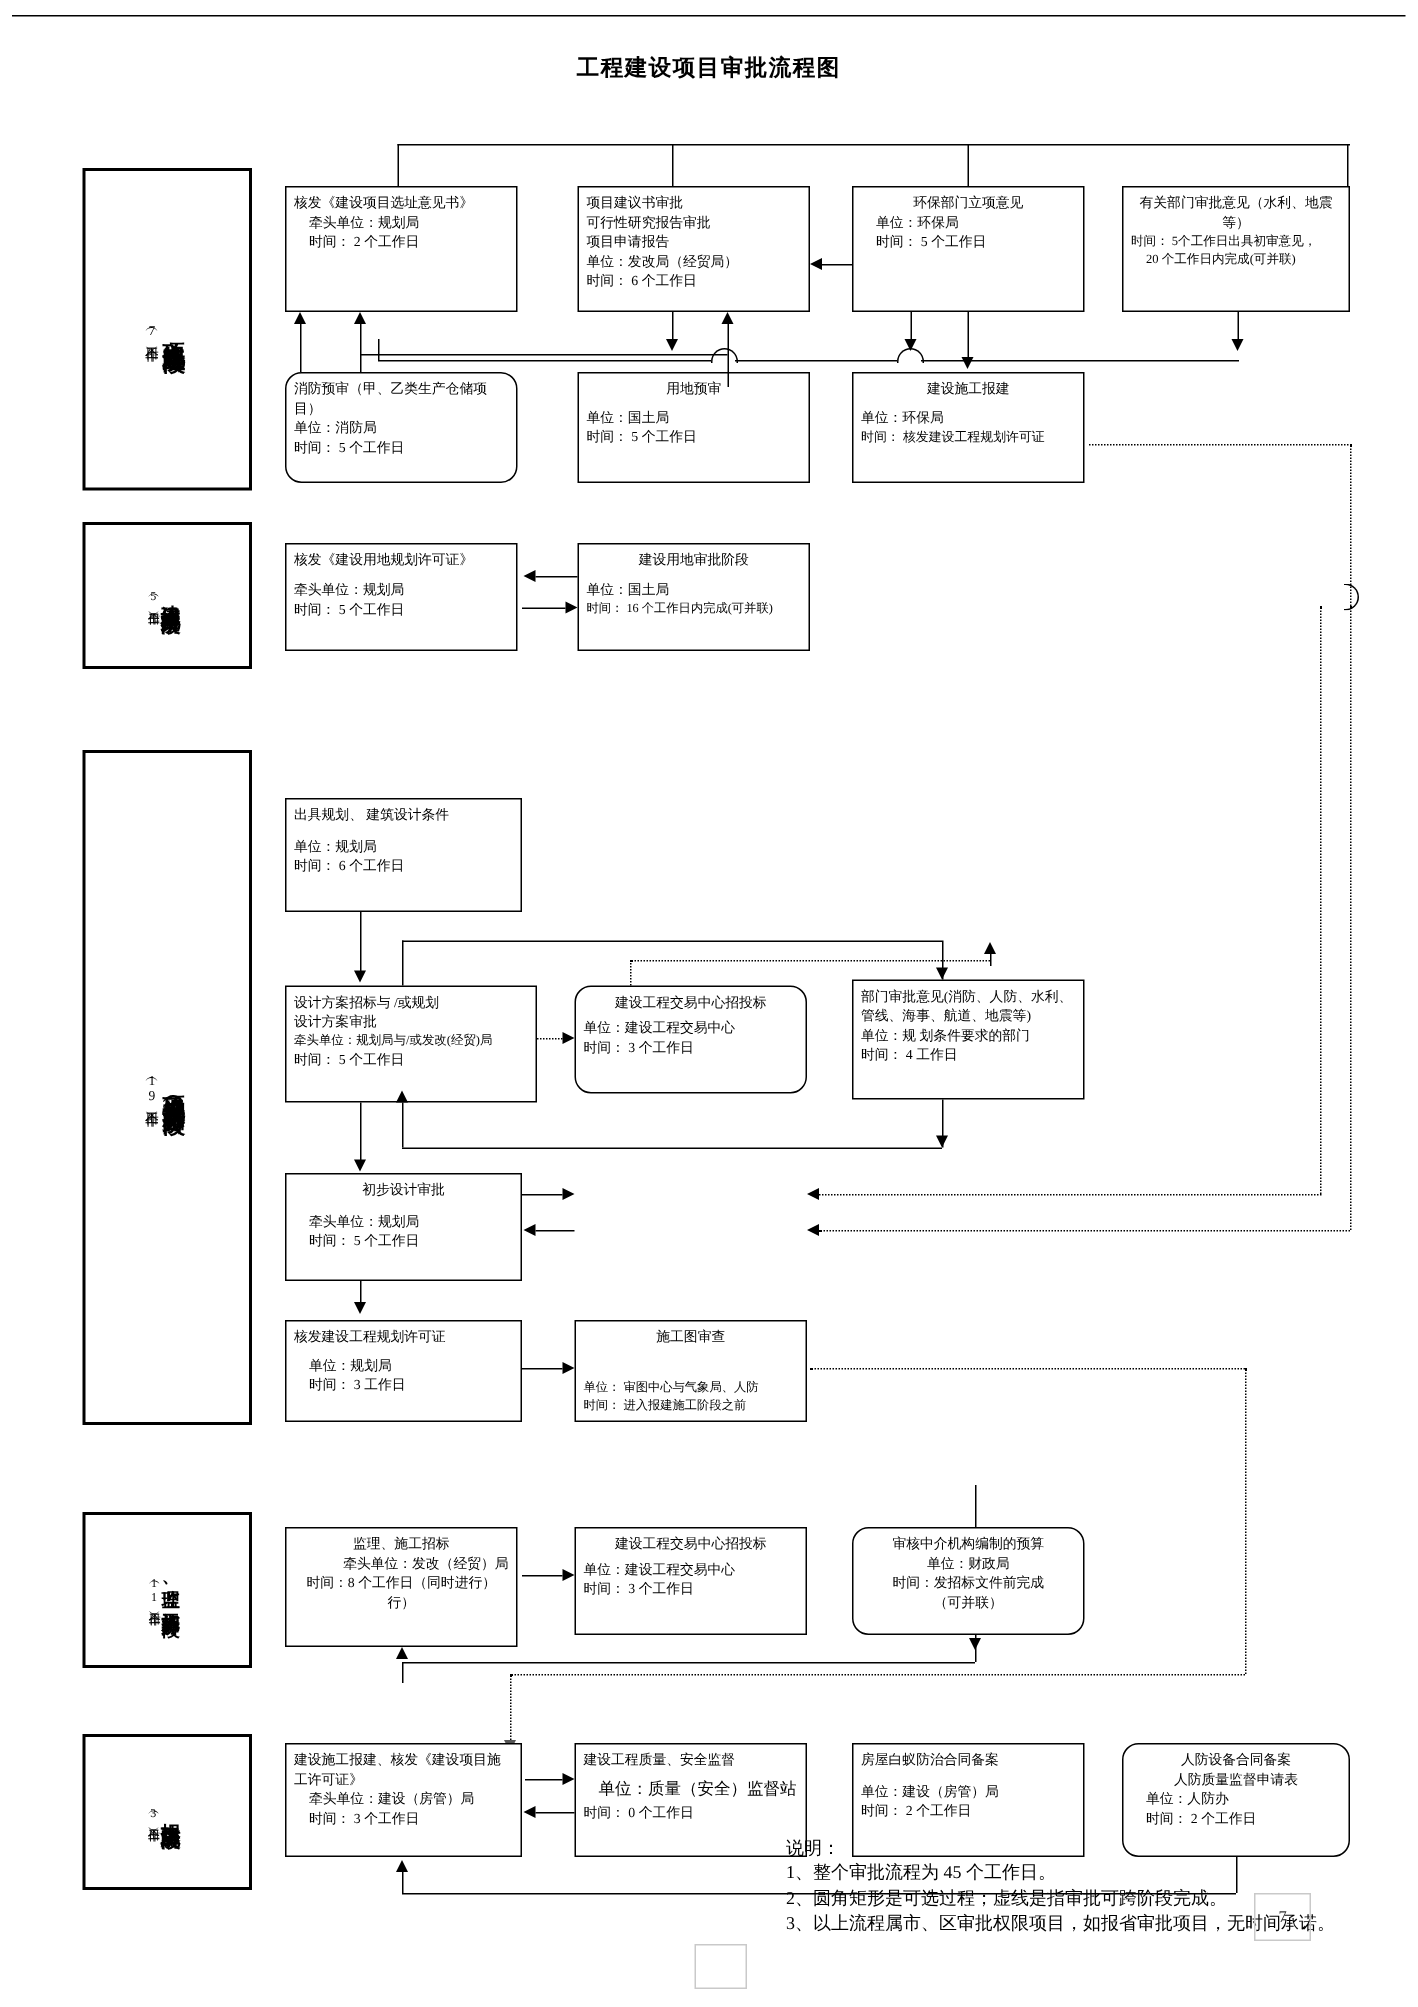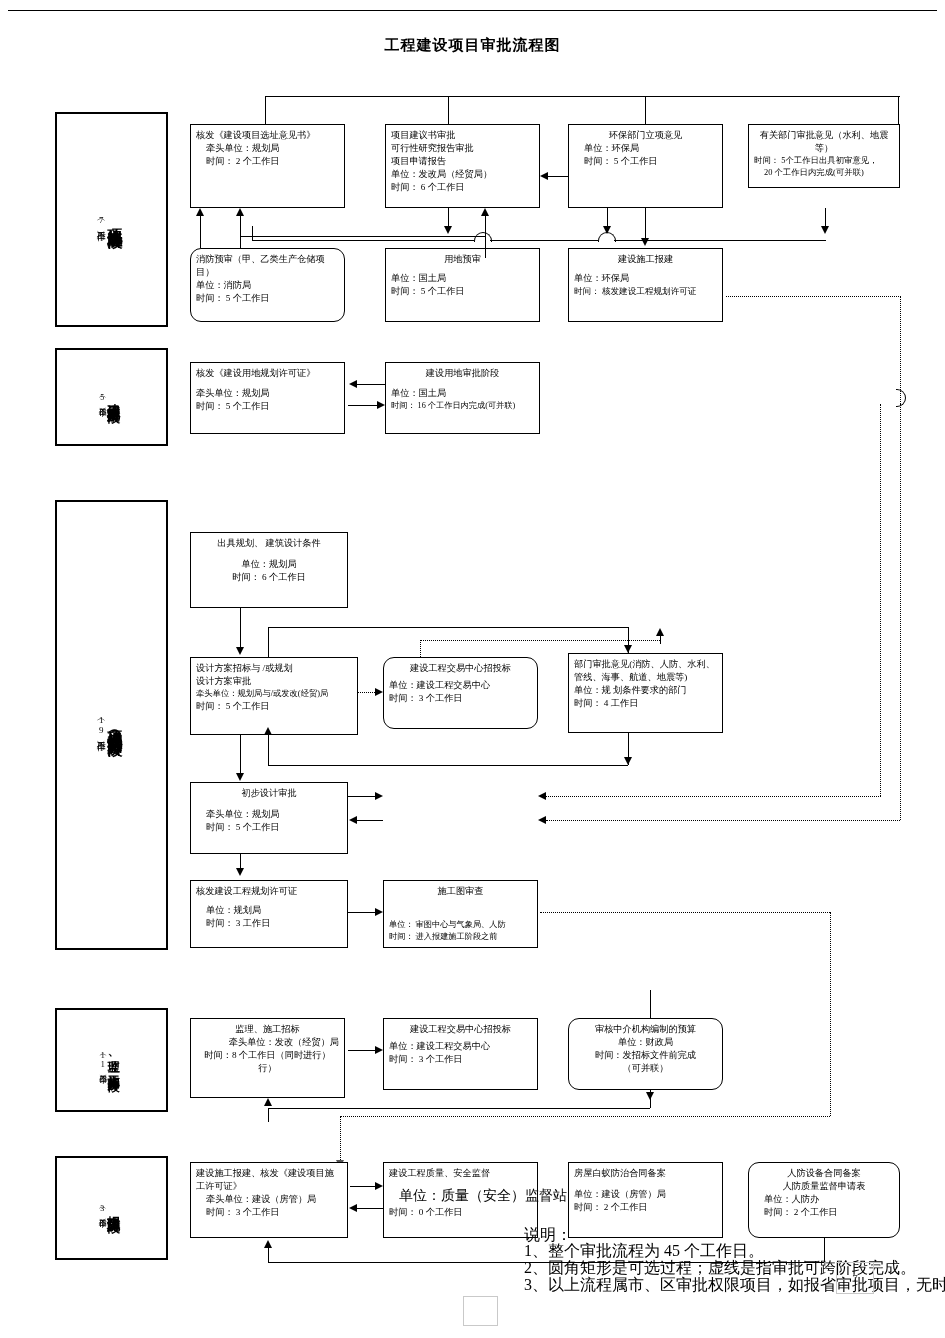--- a/index.html
+++ b/index.html
@@ -58,21 +58,21 @@
   .arw.up{border-left:4.5px solid transparent;border-right:4.5px solid transparent;border-bottom:8px solid #000;}
   .arw.right{border-top:4.5px solid transparent;border-bottom:4.5px solid transparent;border-left:8px solid #000;}
   .arw.left{border-top:4.5px solid transparent;border-bottom:4.5px solid transparent;border-right:8px solid #000;}
   .arw.downdot{border-left:4.5px solid transparent;border-right:4.5px solid transparent;border-top:8px solid #555;}
 
   
   .hop{position:absolute;width:16px;height:9px;border:1.4px solid #000;border-bottom:none;border-radius:10px 10px 0 0;background:transparent;}
   .hopr{position:absolute;width:9px;height:16px;border:1.4px solid #000;border-left:none;border-radius:0 10px 10px 0;background:transparent;}
 
   .notes{
-    position:absolute;font-size:16px;line-height:1.5;white-space:nowrap;
+    position:absolute;font-size:12px;line-height:1.5;white-space:nowrap;
   }
   .pagenum{
     position:absolute;border:1px solid #c9c9c9;width:36px;height:30px;
     display:flex;align-items:center;justify-content:center;font-size:11px;color:#333;
   }
   .footbox{position:absolute;border:1px solid #c9c9c9;}
   .rule{position:absolute;background:#000;height:1px;}
 </style>
 </head>
 <body>
@@ -106,21 +106,21 @@
     <span class="ln">单位：发改局（经贸局）</span>
     <span class="ln">时间： 6 个工作日</span>
   </div>
 
   <div class="node" style="left:568px;top:124px;width:155px;height:84px;">
     <span class="ln" style="text-align:center">环保部门立项意见</span>
     <span class="ln ind">单位：环保局</span>
     <span class="ln ind">时间： 5 个工作日</span>
   </div>
 
-  <div class="node" style="left:748px;top:124px;width:152px;height:64px;">
+  <div class="node" style="left:748px;top:124px;width:152px;height:84px;">
     <span class="hd" style="text-align:center;">有关部门审批意见（水利、地震等）</span>
     <span class="ln" style="font-size:8.4px">时间： 5个工作日出具初审意见，</span>
     <span class="ln ind" style="font-size:8.4px">20 个工作日内完成(可并联)</span>
   </div>
 
   <div class="ln-h" style="left:548px;top:176px;width:20px;"></div>
   <div class="arw left" style="left:540px;top:171.5px;"></div>
 
   <div class="node rounded" style="left:190px;top:248px;width:155px;height:74px;">
     <span class="hd">消防预审（甲、乙类生产仓储项目）</span>
@@ -193,21 +193,21 @@
   <div class="ln-h" style="left:348px;top:405px;width:29px;"></div>
   <div class="arw right" style="left:377px;top:400.5px;"></div>
 
   <div class="hopr" style="left:896px;top:389px;"></div>
 
   <div class="stage" style="left:55px;top:500px;width:113px;height:450px;">
     <span class="big" style="font-size:15px;">项目规划设计（招标）阶段</span>
     <span class="small">（19个工作日）</span>
   </div>
 
-  <div class="node" style="left:190px;top:532px;width:158px;height:76px;text-align:center;">
+  <div class="node" style="left:190px;top:532px;width:158px;height:76px;">
     <span class="ln" style="margin-bottom:8px">出具规划、 建筑设计条件</span>
     <span class="ln">单位：规划局</span>
     <span class="ln">时间： 6 个工作日</span>
   </div>
 
   <div class="node" style="left:190px;top:657px;width:168px;height:78px;">
     <span class="ln">设计方案招标与 /或规划</span>
     <span class="ln">设计方案审批</span>
     <span class="ln" style="font-size:8.3px">牵头单位：规划局与/或发改(经贸)局</span>
     <span class="ln">时间： 5 个工作日</span>
@@ -336,21 +336,21 @@
   </div>
 
   <div class="node" style="left:190px;top:1162px;width:158px;height:76px;">
     <span class="hd">建设施工报建、核发《建设项目施工许可证》</span>
     <span class="ln ind">牵头单位：建设（房管）局</span>
     <span class="ln ind">时间： 3 个工作日</span>
   </div>
 
   <div class="node" style="left:383px;top:1162px;width:155px;height:76px;">
     <span class="ln" style="margin-bottom:6px">建设工程质量、安全监督</span>
-    <span class="ln ind" style="font-size:14px">单位：质量（安全）监督站</span>
+    <span class="ln ind" style="font-size:11px">单位：质量（安全）监督站</span>
     <span class="ln">时间： 0 个工作日</span>
   </div>
 
   <div class="node" style="left:568px;top:1162px;width:155px;height:76px;">
     <span class="ln" style="text-align:left;margin-bottom:8px">房屋白蚁防治合同备案</span>
     <span class="ln">单位：建设（房管）局</span>
     <span class="ln">时间： 2 个工作日</span>
   </div>
 
   <div class="node rounded" style="left:748px;top:1162px;width:152px;height:76px;">

